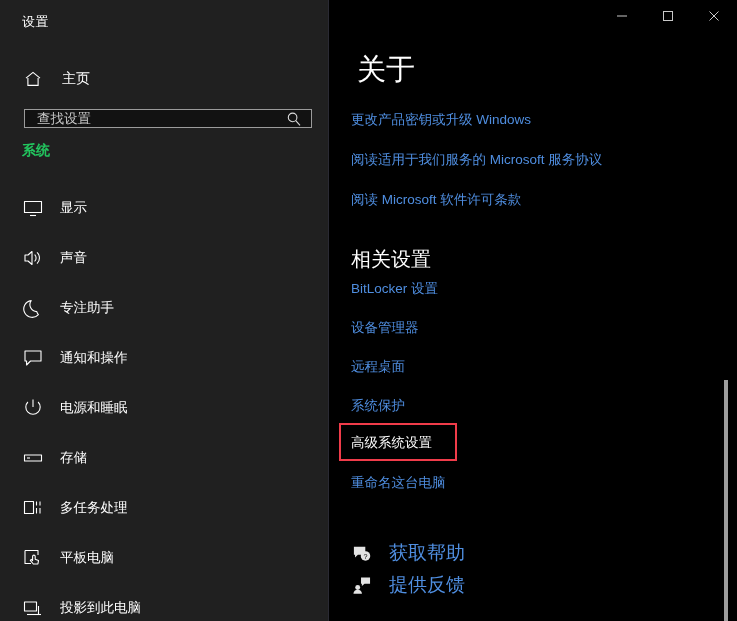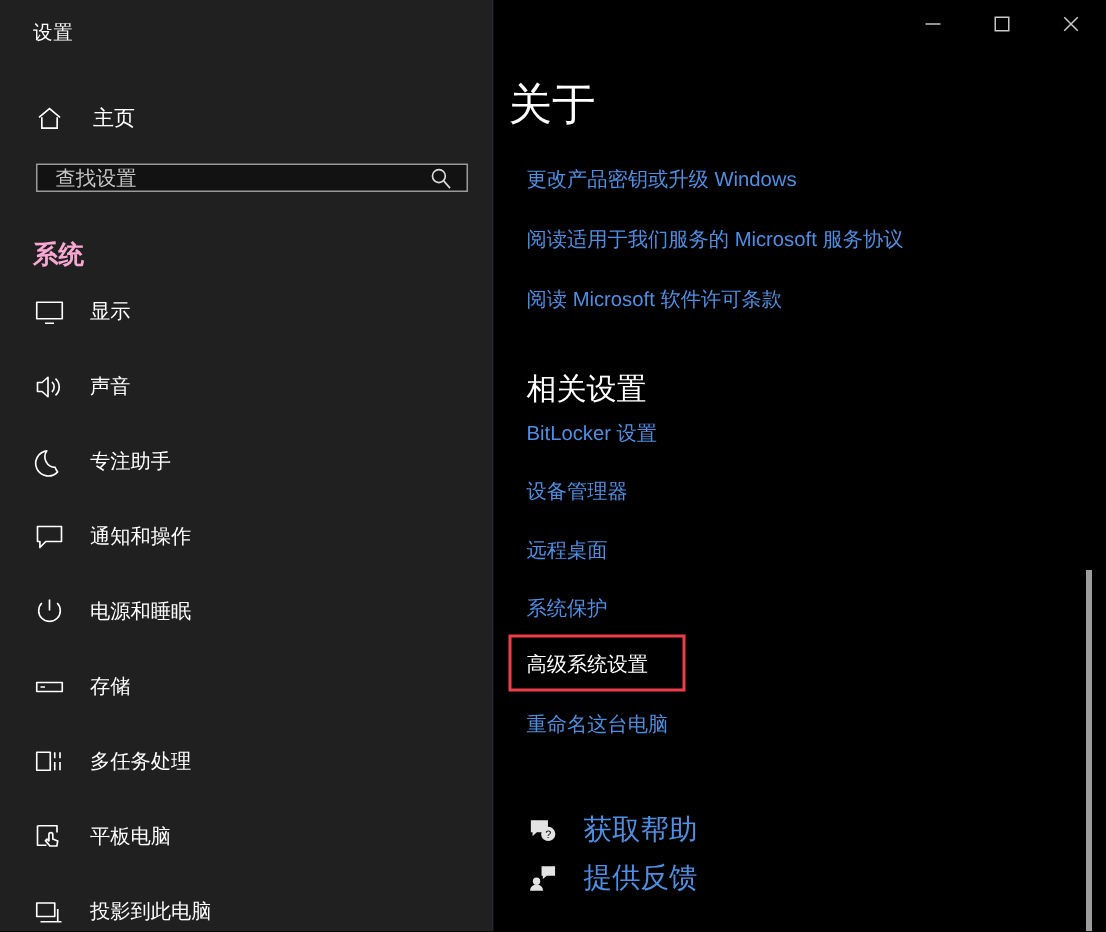--- a/index.html
+++ b/index.html
@@ -50,22 +50,22 @@
     padding: 0 8px 0 12px;
     font-family: "Liberation Sans", "DejaVu Sans", sans-serif;
   }
   .search-input::placeholder { color: #c8c8c8; opacity: 1; }
   .search-btn {
     width: 34px; height: 100%;
     display: flex; align-items: center; justify-content: center;
     background: transparent; border: 0; cursor: pointer;
   }
   .section-head {
-    position: absolute; left: 22px; top: 158px;
-    font-size: 17px; font-weight: bold; color: #f9a8d4;
+    position: absolute; left: 22px; top: 142px;
+    font-size: 14px; font-weight: bold; color: #22c55e;
   }
   #navlist {
     position: absolute; left: 0; top: 183px;
     width: 329px;
   }
   .nav-item {
     display: flex; align-items: center;
     height: 50px;
     padding-left: 22px;
     gap: 16px;
@@ -88,21 +88,21 @@
   .titlebar-ctrls {
     position: absolute; right: 0; top: 0;
     display: flex; height: 32px;
   }
   .ctrl {
     width: 46px; height: 32px;
     display: flex; align-items: center; justify-content: center;
     cursor: pointer; background: transparent; border: 0;
   }
   .page-title {
-    position: absolute; left: 10px; top: 50px;
+    position: absolute; left: 28px; top: 50px;
     font-size: 29px; color: #ffffff; font-weight: normal;
   }
   .link {
     position: absolute; left: 22px;
     font-size: 13.5px; color: #4f8ee0;
     text-decoration: none; cursor: pointer;
     white-space: nowrap;
   }
   .sub-head {
     position: absolute; left: 22px;

